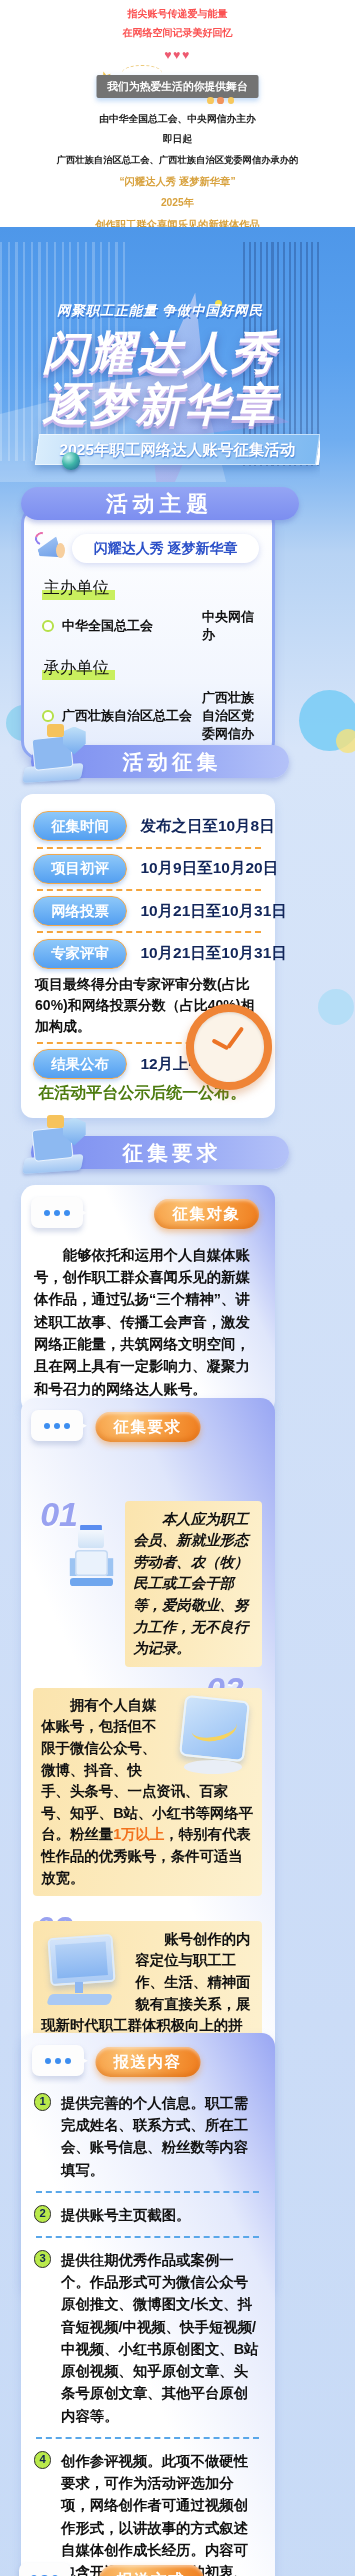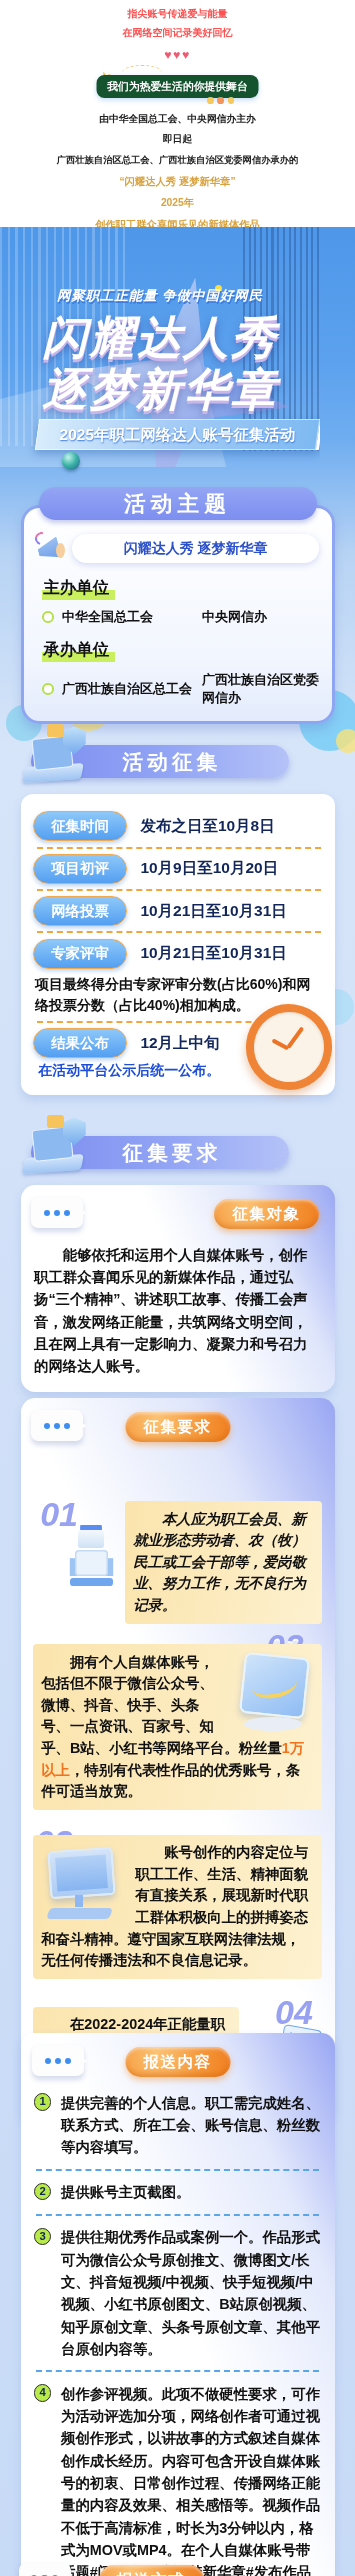--- a/index.html
+++ b/index.html
@@ -5,39 +5,39 @@
   html,body{margin:0;padding:0;background:#ffffff;}
   body{width:355px;font-family:"Liberation Sans","DejaVu Sans",sans-serif;-webkit-font-smoothing:antialiased;}
   .page{width:355px;height:3523px;overflow:hidden;position:relative;background:#fff;}
 
   
   .intro{height:227px;text-align:center;padding-top:2.1px;box-sizing:border-box;position:relative;}
   .intro p{margin:0;}
   .red-line{color:#fb5252;font-size:10px;font-weight:700;margin-top:5.2px !important;}
   .hearts{margin-top:7.2px !important;color:#ee5a70;font-size:12.4px;letter-spacing:1.5px;}
   .bubble-wrap{position:relative;height:36px;margin-top:7.2px;}
-  .bubble{position:absolute;left:50%;top:6.2px;transform:translateX(-50%);background:#14532d;color:#fff;
-    font-size:10.8px;font-weight:800;padding:4.6px 11.3px;border-radius:8px;white-space:nowrap;
+  .bubble{position:absolute;left:50%;top:6.2px;transform:translateX(-50%);background:#737373;color:#fff;
+    font-size:10.8px;font-weight:800;padding:4.6px 11.3px;border-radius:2px;white-space:nowrap;
     box-shadow:0 2.1px 5.2px rgba(80,150,230,.35);}
   .star-glyph{position:absolute;left:98px;top:-1px;font-size:16.5px;color:#f6c445;transform:rotate(-18deg);text-shadow:0 1px 1px rgba(220,160,30,.4);}
   .dash-arc{position:absolute;left:122px;top:-4.1px;width:40px;height:15.5px;border:0;border-top:1px dashed #ecc978;border-radius:50%;}
   .bubble-dots{position:absolute;left:207px;top:28px;display:flex;gap:3.6px;}
   .bubble-dots i{width:6.7px;height:6.7px;border-radius:50%;}
   .bd1,.bd3{background:#f7c85d;} .bd2{background:#f2945c;}
   .ink-line{color:#222;font-size:9.8px;font-weight:600;margin-top:7.7px !important;}
   .ink-small{font-size:9.3px;}
   .gold-line{color:#d8a23e;font-size:10.3px;font-weight:800;margin-top:7.7px !important;}
 
   
   .blue{position:relative;width:355px;height:3260px;overflow:hidden;
     background:linear-gradient(180deg,#4e97e9 0%,#5ba1ee 4%,#6fadf0 6.5%,#b7d3f4 10%,#d7e5f9 16%,#d2e1f8 30%,#cbdcf7 55%,#c6daf6 80%,#bfd6f4 100%);}
-  .card{position:absolute;left:20.6px;width:314px;box-sizing:border-box;z-index:3;}
-
-  
-  .poster{position:absolute;left:0;top:0;width:320px;height:240px;overflow:hidden;z-index:1;}
+  .card{position:absolute;left:20.6px;width:254px;box-sizing:border-box;z-index:3;}
+
+  
+  .poster{position:absolute;left:0;top:15px;width:320px;height:240px;overflow:hidden;z-index:1;}
   .poster::before{content:"";position:absolute;left:0;top:0;width:129px;height:219px;
     background:repeating-linear-gradient(90deg,rgba(255,255,255,.22) 0 2.1px,transparent 2.1px 7.7px);}
   .poster::after{content:"";position:absolute;right:0;top:0;width:77px;height:224px;
     background:repeating-linear-gradient(90deg,rgba(22,48,105,.30) 0 2.1px,transparent 2.1px 5.7px);}
   .p-ground{position:absolute;left:-41px;bottom:-46px;width:258px;height:134px;background:rgba(255,255,255,.22);transform:rotate(-14deg);border-radius:15.5px;}
   .p-dot{position:absolute;left:215px;top:58px;width:7.2px;height:7.2px;border-radius:50%;background:#f3e04e;}
   .burst{position:absolute;left:64px;top:49px;width:227px;height:227px;transform:rotate(9deg);z-index:1;opacity:.85;
     background:linear-gradient(135deg,rgba(255,255,255,.75),rgba(186,166,232,.5) 60%,rgba(140,120,210,.45));
     clip-path:polygon(50% 0,60% 38%,100% 50%,60% 62%,50% 100%,40% 62%,0 50%,40% 38%);}
   .poster-tagline{position:absolute;left:0;top:60px;width:100%;text-align:center;color:#fff;
@@ -85,37 +85,37 @@
     background:linear-gradient(180deg,#ffffff 0%,#f2f6fe 70%,#e3ebfc 100%);box-shadow:0 5.2px 9.3px rgba(90,110,200,.25);}
   .slogan-row{display:flex;align-items:center;gap:5.2px;}
   .megaphone-icon{position:relative;width:31px;height:32px;flex:0 0 31px;}
   .megaphone-icon::before{content:"";position:absolute;left:2.1px;top:6.2px;width:21.6px;height:21.6px;transform:rotate(-16deg);
     background:linear-gradient(#9cc0f2,#6f9fe8);clip-path:polygon(0 35%,100% 0,100% 100%,0 65%);}
   .megaphone-icon::after{content:"";position:absolute;right:2.1px;top:10.3px;width:9.3px;height:15.5px;border-radius:50%;background:#f7cf9e;}
   .megaphone-icon i{position:absolute;left:-1px;top:-1px;width:9.3px;height:9.3px;border-radius:50%;transform:rotate(-30deg);
     border-top:2.1px solid #e86fae;border-left:2.1px solid #8e7ff0;border-right:2.1px solid transparent;border-bottom:2.1px solid transparent;}
   .slogan-bar{flex:1;background:#fff;border-radius:15.5px;padding:5.2px 4.1px;text-align:center;color:#2b50c8;
     font-size:14px;font-weight:900;box-shadow:0 2.1px 6.2px rgba(120,140,220,.3);white-space:nowrap;}
-  .unit-label{display:inline-block;font-size:16.5px;font-weight:700;color:#111;margin:12.4px 0 4.1px 6.2px;padding:0 6.2px 1px 1px;
+  .unit-label{display:inline-block;font-size:16.5px;font-weight:400;color:#111;margin:12.4px 0 4.1px 6.2px;padding:0 6.2px 1px 1px;
     background:linear-gradient(transparent 58%,#c9ef5e 58%);}
   .unit-row{display:flex;align-items:center;margin:4.1px 0 1px 6.2px;font-size:13px;font-weight:800;color:#111;}
   .dot-bullet{width:7.7px;height:7.7px;border-radius:50%;border:2.6px solid #b5e049;background:#fff;margin-right:8.2px;flex:0 0 7.7px;}
   .unit-row .u1{min-width:140px;}
 
   
   .banner-collect{top:518px;}
   .collection-card{top:567px;min-height:301px;background:#fff;border-radius:12px;padding:13.4px 12.4px;box-shadow:0 4.1px 8.2px rgba(120,150,220,.25);}
   .c-row{display:flex;align-items:center;margin:4.1px 0;}
   .t-pill{width:94px;height:30px;border-radius:16.5px;flex:0 0 94px;display:flex;align-items:center;justify-content:center;
     background:linear-gradient(180deg,#8ec8f9,#539ff1);border:1.5px solid #f2a84c;color:#fff;font-size:14.4px;font-weight:900;
     box-shadow:0 2.1px 4.1px rgba(60,130,220,.35);box-sizing:border-box;}
   .t-val{margin-left:13.4px;font-size:15.5px;font-weight:800;color:#12265a;white-space:nowrap;}
   .dash-o{border:0;border-top:2.1px dashed #f5a53d;margin:5.2px 1px 5.2px 4.1px;}
   .score-note{font-size:14px;font-weight:700;color:#111;line-height:1.5;margin:5.2px 2.1px;}
-  .result-note{font-size:14px;font-weight:700;color:#1d4ed8;margin:4.1px 2.1px 0 5.2px;}
+  .result-note{font-size:16px;font-weight:700;color:#4d7c0f;margin:4.1px 2.1px 0 5.2px;}
   .clock-icon{position:absolute;right:3.1px;top:210px;width:70px;height:70px;border-radius:50%;border:8.8px solid #ef8436;
     background:#fbf3e8;transform:rotate(8deg);box-shadow:0 5.2px 8.2px rgba(200,110,40,.35),inset 0 1px 3.1px rgba(0,0,0,.12);}
   .clock-icon::before{content:"";position:absolute;left:32px;top:11.3px;width:4.1px;height:25px;border-radius:2.1px;background:#ec7426;
     transform-origin:50% 100%;transform:rotate(28deg);}
   .clock-icon::after{content:"";position:absolute;left:32px;top:18.5px;width:4.1px;height:17.5px;border-radius:2.1px;background:#ec7426;
     transform-origin:50% 100%;transform:rotate(-70deg);}
 
   
   .banner-req{top:909px;}
   .soft-card{background:linear-gradient(245deg,#98a6f3 0%,#dfe6fb 22%,#ffffff 48%);border-radius:14.4px;

